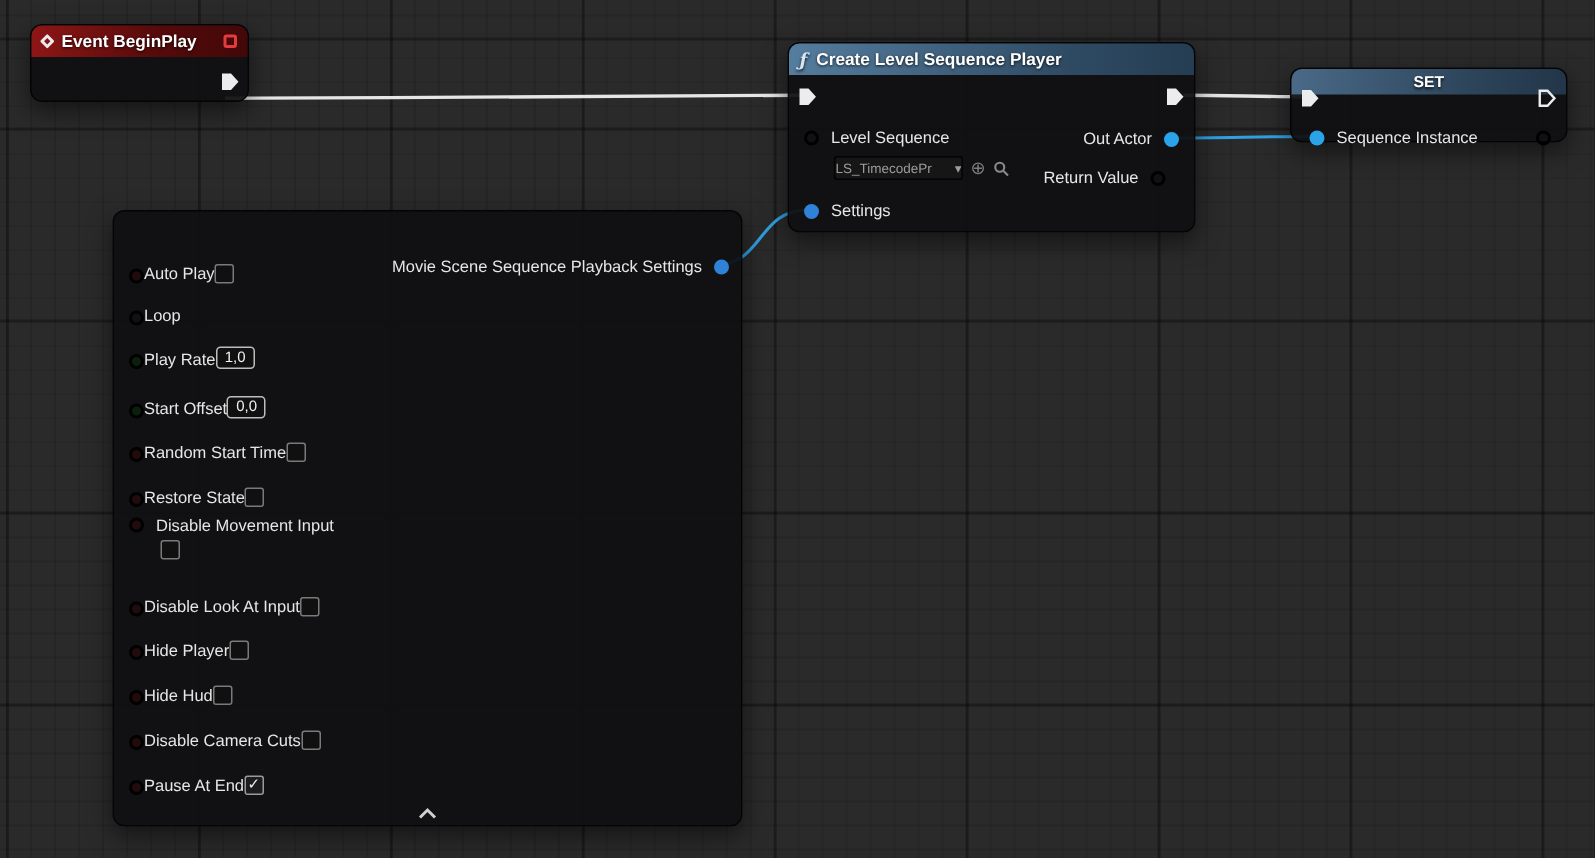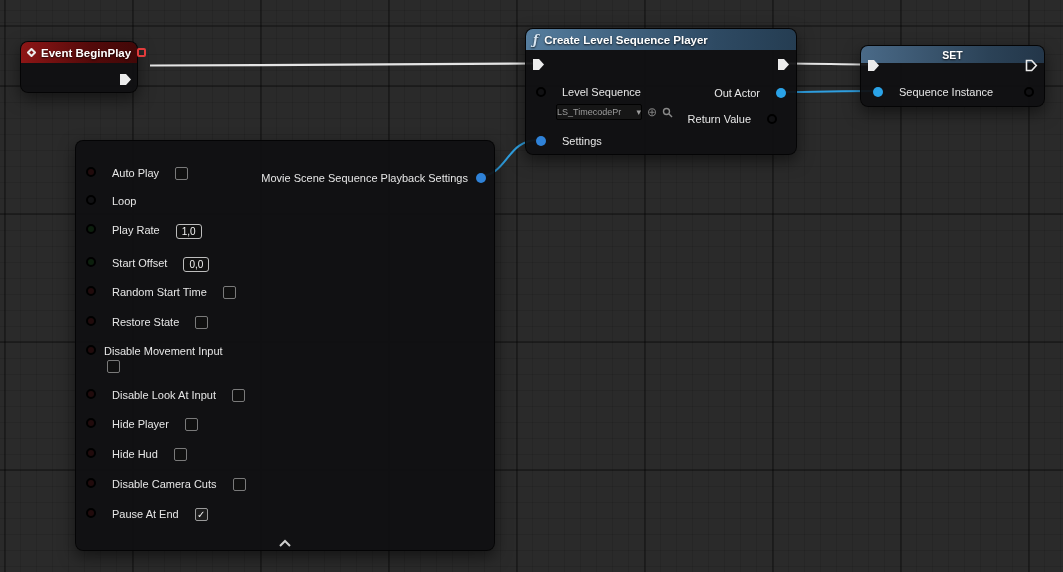--- a/index.html
+++ b/index.html
@@ -31,22 +31,22 @@
   .pin.hollow{background:transparent !important;border:2.5px solid}
   .obj{background:#2aa3e8;border-color:#2aa3e8}
   .structp{background:#2f82d8;border-color:#2f82d8}
   .loopp{border-color:#57b8e8}
   .boolp{background:#b31515;border-color:#b31515;box-shadow:inset 0 0 0 2px rgba(40,0,0,.55)}
   .floatp{background:#42cf42;border-color:#42cf42;box-shadow:inset 0 0 0 2px rgba(0,40,0,.45)}
   .pin.hollow.boolp{box-shadow:none;background:rgba(50,5,5,.5) !important}
   .pin.hollow.floatp{box-shadow:none;background:rgba(8,45,8,.5) !important}
   .plabel{font-size:11px;color:#e6e6e6;white-space:nowrap}
   .execpin{position:absolute}
-  .crow{position:absolute;display:flex;align-items:center;gap:16px;height:22px}
-  .mrow{position:absolute;left:8px;right:8px;height:22px;display:flex;align-items:flex-start;gap:16px}
+  .crow{position:absolute;display:flex;align-items:center;gap:8px;height:22px}
+  .mrow{position:absolute;left:8px;right:8px;height:22px;display:flex;align-items:flex-end;gap:0}
   .mrow .pin{margin-left:2px}
   .mrow2{position:absolute;left:8px;right:8px;top:204px;height:38px;display:flex;align-items:flex-start;gap:8px}
   .mrow2 .pin{margin-left:2px}
   .mcol{display:flex;flex-direction:column;gap:3px;align-items:flex-start}
   .mout{position:absolute;right:8px;top:26px;height:22px;display:flex;align-items:center;gap:8px}
   .checkbox{width:13px;height:13px;border:1px solid #7a7a7a;background:#101010;border-radius:2px;
     display:flex;align-items:center;justify-content:center;font-size:10px;line-height:1;color:#f0f0f0;flex:none}
   .checkbox.checked{background:#1c1c1c;border-color:#9a9a9a}
   .valuebox{min-width:26px;height:15px;border:1px solid #bdbdbd;background:#101010;border-radius:3px;
     color:#f2f2f2;font-size:10px;display:flex;align-items:center;justify-content:center;padding:0 4px;flex:none}
@@ -60,21 +60,21 @@
 
 <div class="canvas">
 
   <svg class="wires" width="1063" height="572" viewBox="0 0 1063 572">
     <path d="M150 65.5 C 280 65.5, 420 63.5, 534 63.5" fill="none" stroke="#e6e6e6" stroke-width="2.2"></path>
     <path d="M789 63.5 C 820 63.5, 840 64.5, 869 64.5" fill="none" stroke="#e6e6e6" stroke-width="2.2"></path>
     <path d="M782 92 C 815 92, 842 91, 874 91" fill="none" stroke="#2f9fe0" stroke-width="2"></path>
     <path d="M479 176 C 508 176, 506 140, 538 140" fill="none" stroke="#2f9fe0" stroke-width="2"></path>
   </svg>
 
-  <div class="node" style="left:20px;top:41px;width:118px;height:52px">
+  <div class="node" style="left:20px;top:16px;width:146px;height:52px">
     <div class="nhead hdr-event">
       <span class="evicon"></span>
       <span>Event BeginPlay</span>
       <span class="delsq"></span>
     </div>
     <svg class="execpin" style="right:5px;top:31px" width="13" height="13" viewBox="0 0 13 13">
       <path d="M1 1h6l5 5.5L7 12H1z" fill="#ececec"></path>
     </svg>
   </div>
 
@@ -111,21 +111,21 @@
     <div class="crow" style="right:19px;top:79px">
       <span class="plabel">Return Value</span>
       <span class="pin hollow obj"></span>
     </div>
     <div class="crow" style="left:10px;top:101px">
       <span class="pin structp"></span>
       <span class="plabel">Settings</span>
     </div>
   </div>
 
-  <div class="node" style="left:860px;top:45px;width:185px;height:62px">
+  <div class="node" style="left:860px;top:45px;width:185px;height:50px">
     <div class="nhead hdr-set">
       <span>SET</span>
     </div>
     <svg class="execpin" style="left:6px;top:13px" width="13" height="13" viewBox="0 0 13 13">
       <path d="M1 1h6l5 5.5L7 12H1z" fill="#ececec"></path>
     </svg>
     <svg class="execpin" style="right:6px;top:13px" width="13" height="13" viewBox="0 0 13 13">
       <path d="M1.5 1.5h5.2l4.6 5L6.7 11.5H1.5z" fill="none" stroke="#ececec" stroke-width="1.6"></path>
     </svg>
     <div class="crow" style="left:12px;top:35px">

